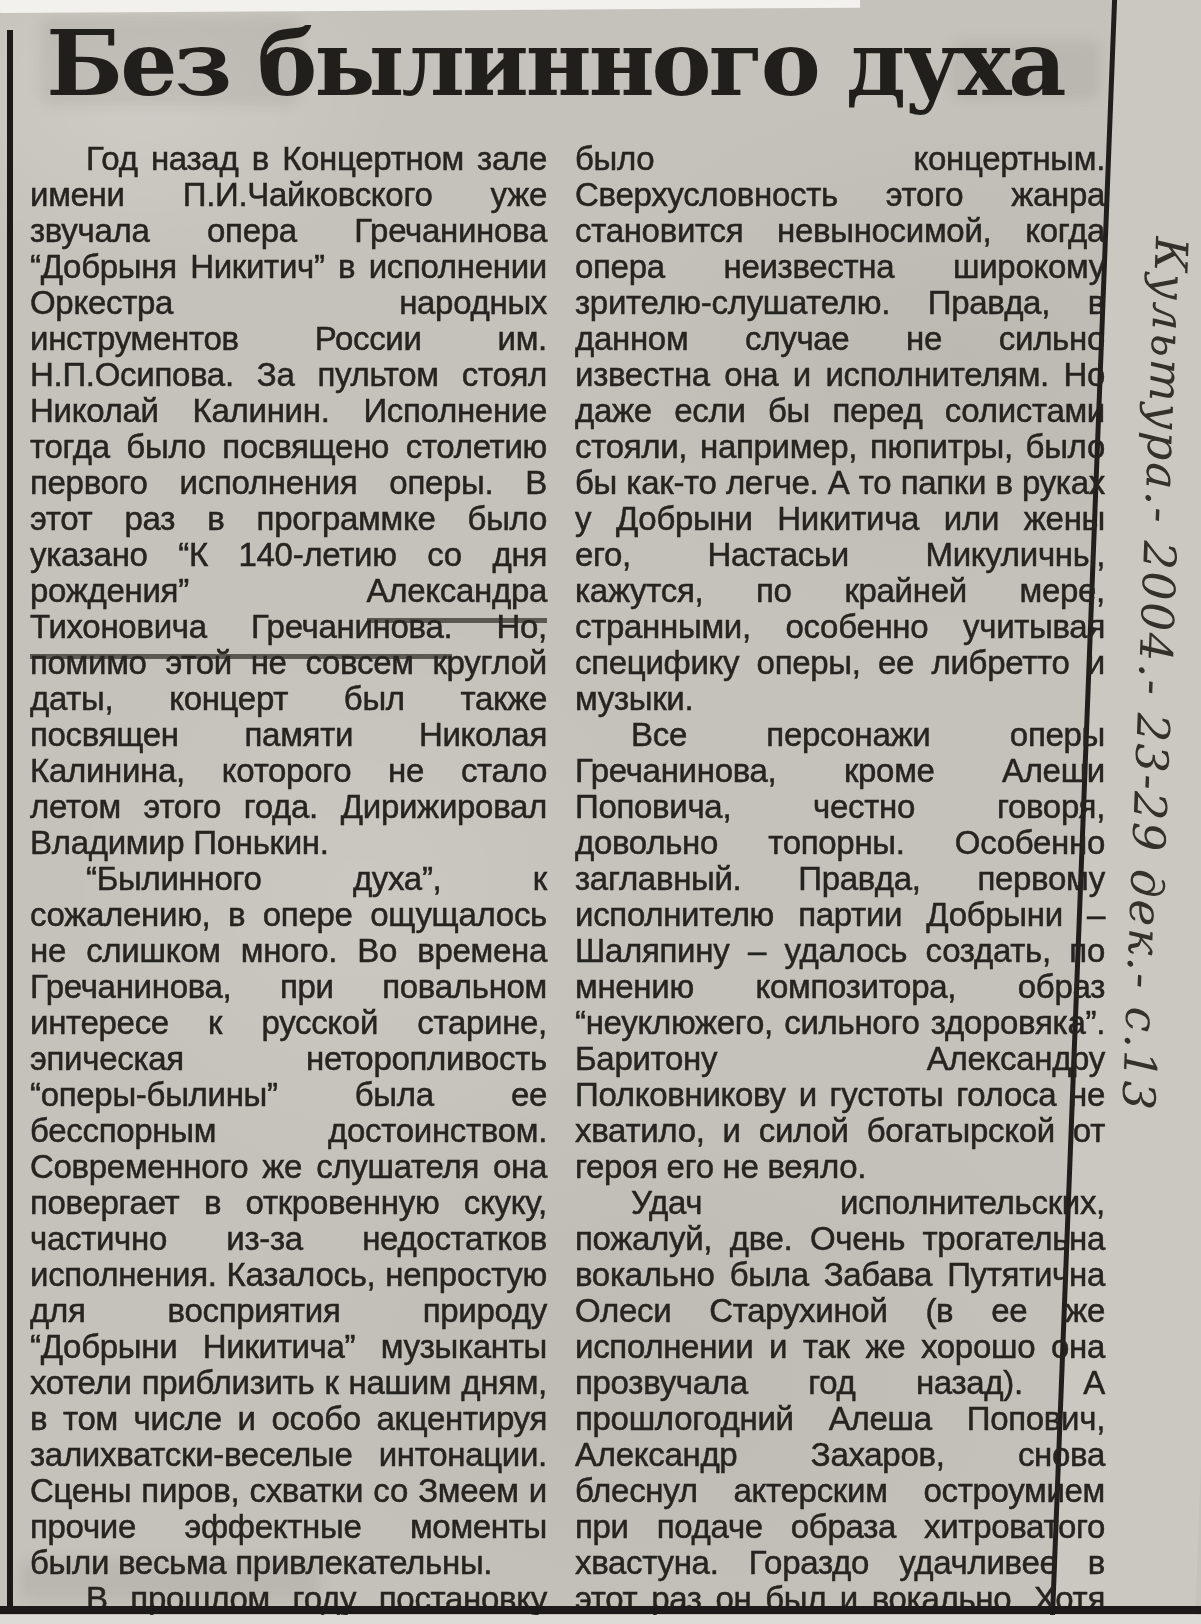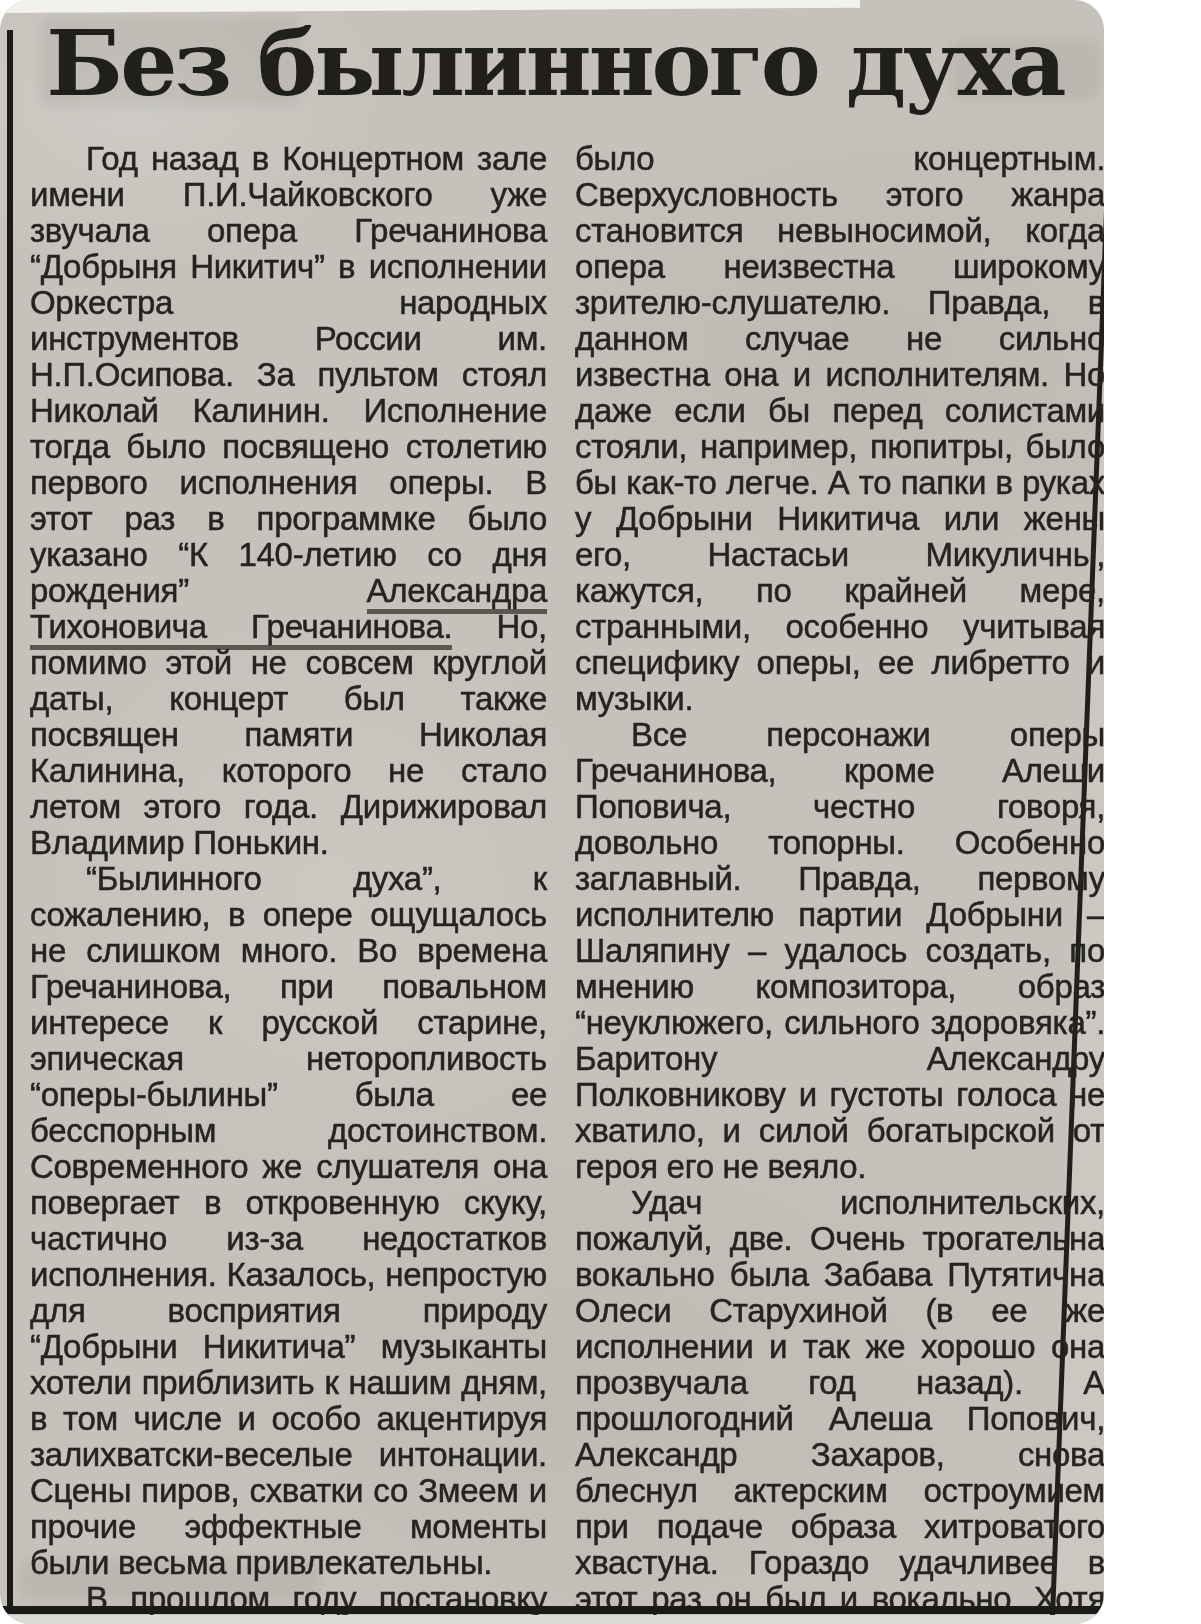--- a/index.html
+++ b/index.html
@@ -1,28 +1,27 @@
 <!DOCTYPE html>
 <html><head>
 <meta charset="utf-8">
 <style>
   html,body{margin:0;padding:0;}
   .page{
     position:relative;
-    width:1104px;height:1624px;
+    width:1201px;height:1624px;
     overflow:hidden;
     background:
       radial-gradient(ellipse 420px 300px at 12% 6%, rgba(255,255,255,.16), transparent 60%),
       radial-gradient(ellipse 600px 420px at 80% 22%, rgba(110,106,96,.10), transparent 65%),
       radial-gradient(ellipse 500px 500px at 30% 55%, rgba(255,255,255,.10), transparent 60%),
       radial-gradient(ellipse 700px 500px at 55% 85%, rgba(110,106,96,.08), transparent 65%),
       #c5c2bb;
     font-family:"Liberation Sans", sans-serif;
     color:#262420;
-    border-radius:30px;
   }
   
   .top-edge{position:absolute;left:0;top:0;width:860px;height:13px;background:#f2f1ee;transform:rotate(-.35deg);transform-origin:left top;}
   .bottom-edge{position:absolute;left:0;top:1615px;width:1201px;height:9px;background:#dddbd5;}
   
   .rule-left{position:absolute;left:7px;top:30px;width:6px;height:1578px;background:#1b1a18;}
   .rule-bottom{position:absolute;left:0;top:1606px;width:1201px;height:8px;background:#1b1a18;}
   .right-margin{
     position:absolute;left:1113px;top:-24px;width:140px;height:1700px;
     background:#cbc8c1;border-left:5px solid #201f1d;
@@ -38,21 +37,21 @@
     position:absolute;left:30px;top:141px;width:1075px;
     display:flex;gap:28px;
   }
   .col{width:517px;font-size:33px;line-height:36px;letter-spacing:-.3px;
     text-align:justify;-webkit-text-stroke:.5px currentColor;}
   .col.right{width:530px;}
   .col p{margin:0;}
   .col p.indent{text-indent:56px;}
   .pen-underline{
     border-bottom:5px solid rgba(72,69,62,.85);
-    padding-bottom:0;
+    padding-bottom:9px;
   }
   .margin-note{
     position:absolute;left:1198px;top:238px;width:1400px;height:72px;
     transform:rotate(92.2deg);transform-origin:0 0;
     font-family:"DejaVu Serif", serif;font-style:italic;
     font-size:45px;letter-spacing:2px;color:#34312c;
     white-space:nowrap;
   }
   
   .ghost{position:absolute;background:rgba(90,86,78,.10);filter:blur(6px);border-radius:12px;}

